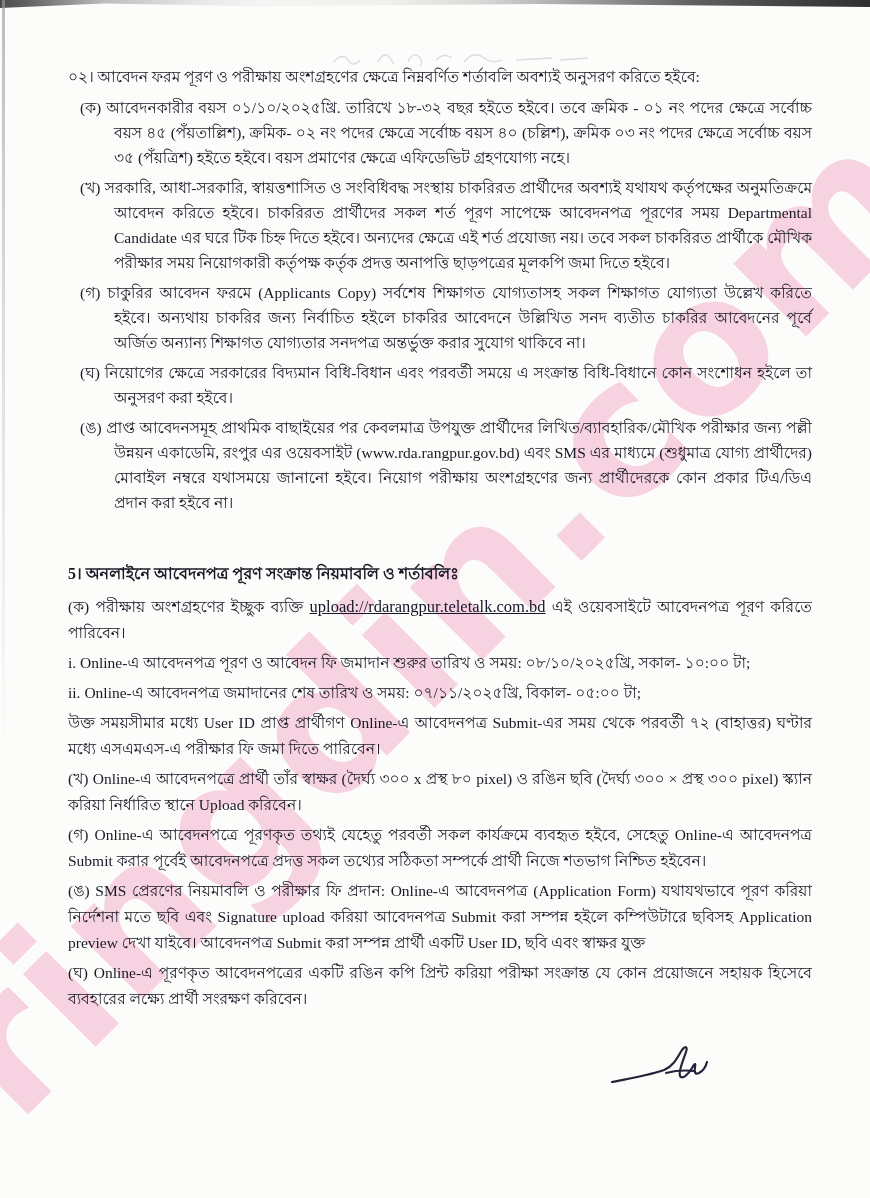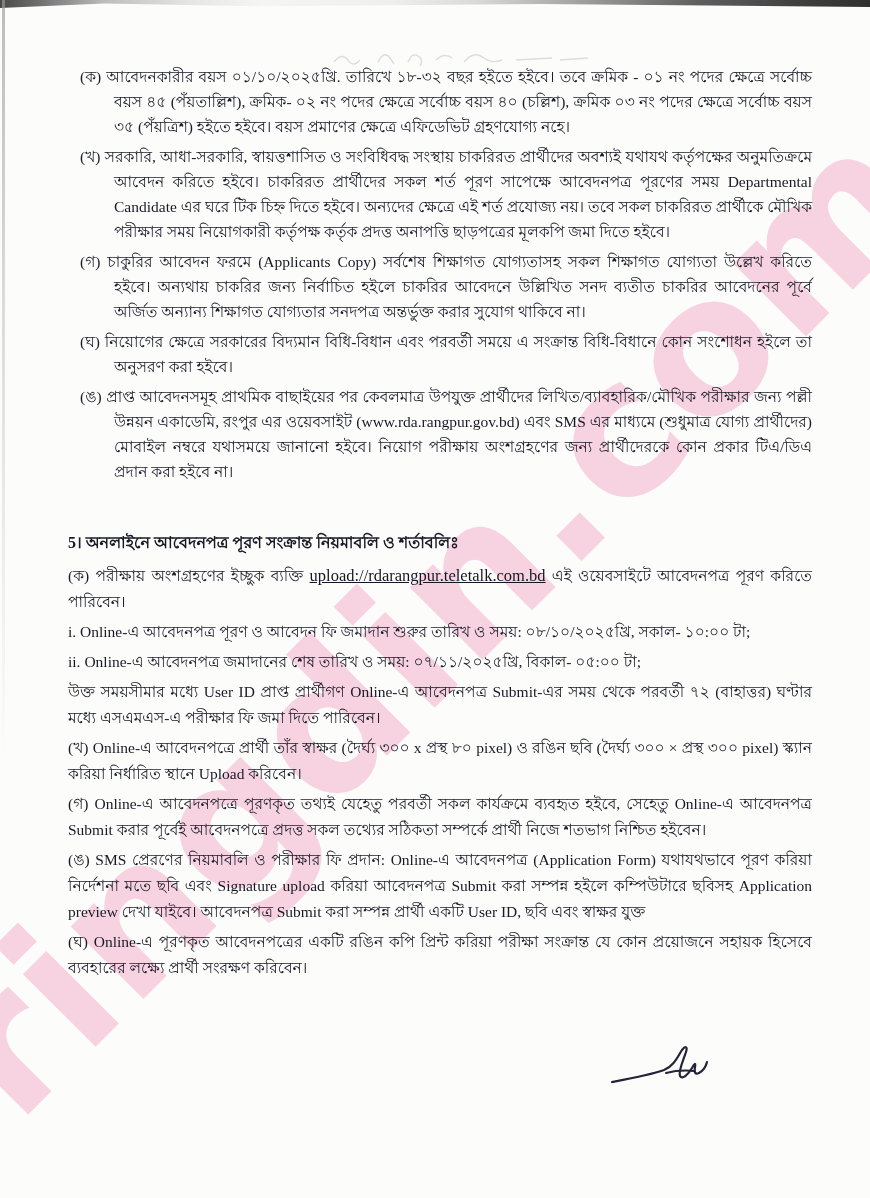--- a/index.html
+++ b/index.html
@@ -58,20 +58,21 @@
   <div class="scan-edge-left"></div>
 
   <div class="watermark">ringdin.com</div>
 
   <svg class="ghost-scribble" width="300" height="26" viewBox="0 0 300 26">
     <path d="M4 18 q8 -10 14 -2 q5 8 12 0 m18 2 q6 -12 12 -4 l4 6 m14 -2 q4 -10 10 -6 q6 4 2 10 m16 -6 q8 -8 16 -2 m12 4 q10 -12 20 -4 q8 6 18 2 m14 0 l36 -2 m8 2 l28 -2" stroke="#8a8a96" stroke-width="1.4" fill="none" opacity="0.5"></path>
   </svg>
 
   <div class="content">
 
+    <p class="heading">০২। আবেদন ফরম পূরণ ও পরীক্ষায় অংশগ্রহণের ক্ষেত্রে নিম্নবর্ণিত শর্তাবলি অবশ্যই অনুসরণ করিতে হইবে:</p>
 
     <div class="para hang"><span class="lbl">(ক)</span> <span>আবেদনকারীর বয়স ০১/১০/২০২৫খ্রি. তারিখে ১৮-৩২ বছর হইতে হইবে। তবে ক্রমিক - ০১ নং পদের ক্ষেত্রে সর্বোচ্চ বয়স ৪৫ (পঁয়তাল্লিশ), ক্রমিক- ০২ নং পদের ক্ষেত্রে সর্বোচ্চ বয়স ৪০ (চল্লিশ), ক্রমিক ০৩ নং পদের ক্ষেত্রে সর্বোচ্চ বয়স ৩৫ (পঁয়ত্রিশ) হইতে হইবে। বয়স প্রমাণের ক্ষেত্রে এফিডেভিট গ্রহণযোগ্য নহে।</span></div>
 
     <div class="para hang"><span class="lbl">(খ)</span> <span>সরকারি, আধা-সরকারি, স্বায়ত্তশাসিত ও সংবিধিবদ্ধ সংস্থায় চাকরিরত প্রার্থীদের অবশ্যই যথাযথ কর্তৃপক্ষের অনুমতিক্রমে আবেদন করিতে হইবে। চাকরিরত প্রার্থীদের সকল শর্ত পূরণ সাপেক্ষে আবেদনপত্র পূরণের সময় Departmental Candidate এর ঘরে টিক চিহ্ন দিতে হইবে। অন্যদের ক্ষেত্রে এই শর্ত প্রযোজ্য নয়। তবে সকল চাকরিরত প্রার্থীকে মৌখিক পরীক্ষার সময় নিয়োগকারী কর্তৃপক্ষ কর্তৃক প্রদত্ত অনাপত্তি ছাড়পত্রের মূলকপি জমা দিতে হইবে।</span></div>
 
     <div class="para hang"><span class="lbl">(গ)</span> <span>চাকুরির আবেদন ফরমে (Applicants Copy) সর্বশেষ শিক্ষাগত যোগ্যতাসহ সকল শিক্ষাগত যোগ্যতা উল্লেখ করিতে হইবে। অন্যথায় চাকরির জন্য নির্বাচিত হইলে চাকরির আবেদনে উল্লিখিত সনদ ব্যতীত চাকরির আবেদনের পূর্বে অর্জিত অন্যান্য শিক্ষাগত যোগ্যতার সনদপত্র অন্তর্ভুক্ত করার সুযোগ থাকিবে না।</span></div>
 
     <div class="para hang"><span class="lbl">(ঘ)</span> <span>নিয়োগের ক্ষেত্রে সরকারের বিদ্যমান বিধি-বিধান এবং পরবর্তী সময়ে এ সংক্রান্ত বিধি-বিধানে কোন সংশোধন হইলে তা অনুসরণ করা হইবে।</span></div>
 
     <div class="para hang"><span class="lbl">(ঙ)</span> <span>প্রাপ্ত আবেদনসমূহ প্রাথমিক বাছাইয়ের পর কেবলমাত্র উপযুক্ত প্রার্থীদের লিখিত/ব্যাবহারিক/মৌখিক পরীক্ষার জন্য পল্লী উন্নয়ন একাডেমি, রংপুর এর ওয়েবসাইট (www.rda.rangpur.gov.bd) এবং SMS এর মাধ্যমে (শুধুমাত্র যোগ্য প্রার্থীদের) মোবাইল নম্বরে যথাসময়ে জানানো হইবে। নিয়োগ পরীক্ষায় অংশগ্রহণের জন্য প্রার্থীদেরকে কোন প্রকার টিএ/ডিএ প্রদান করা হইবে না।</span></div>

